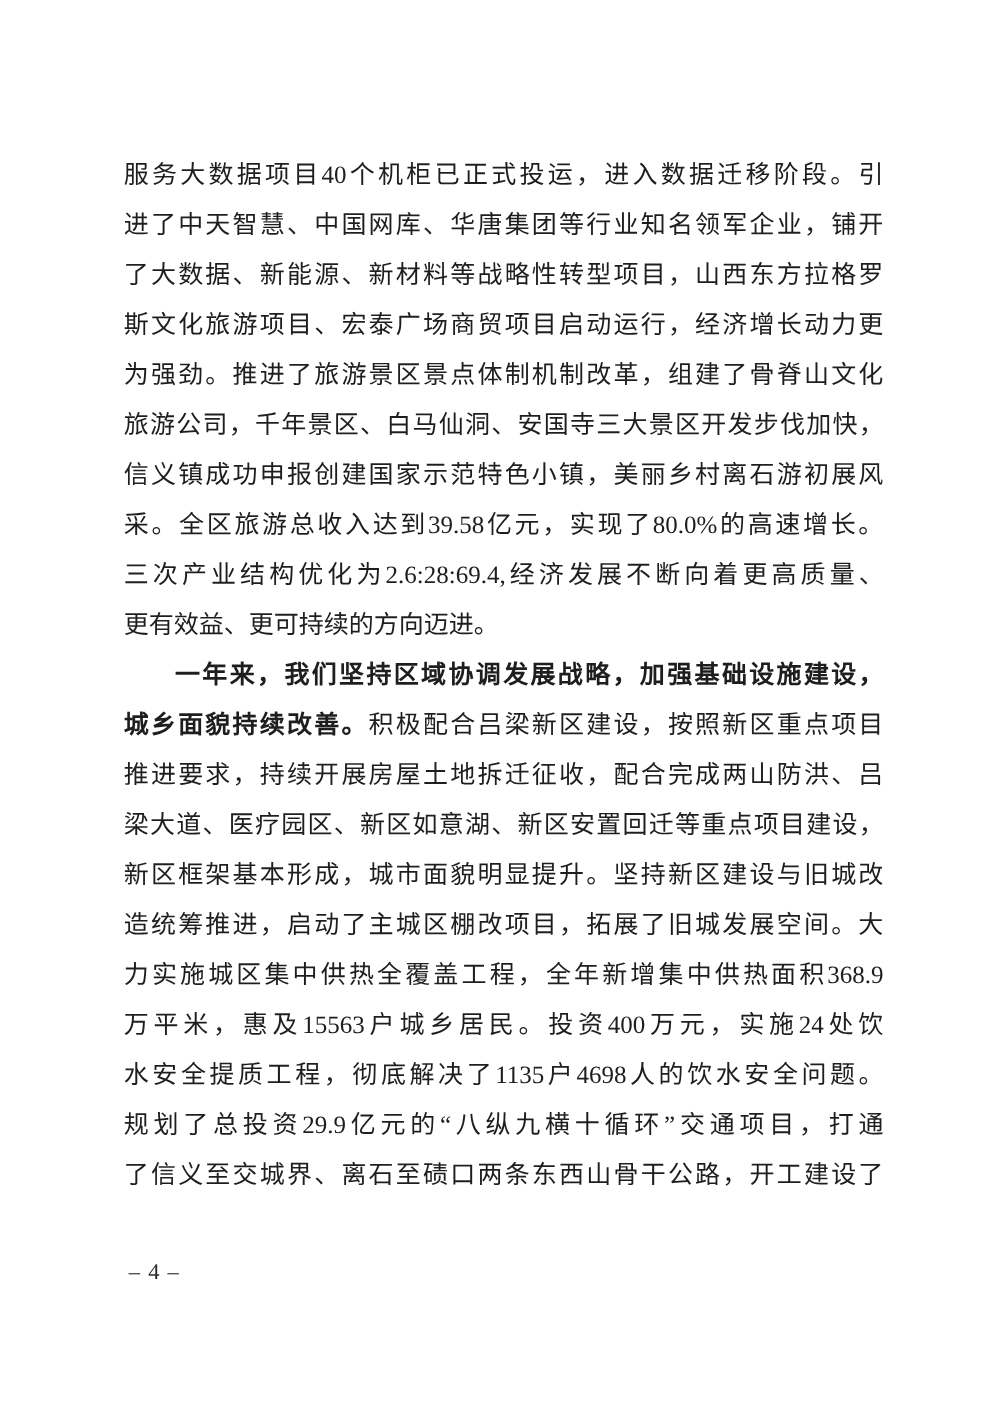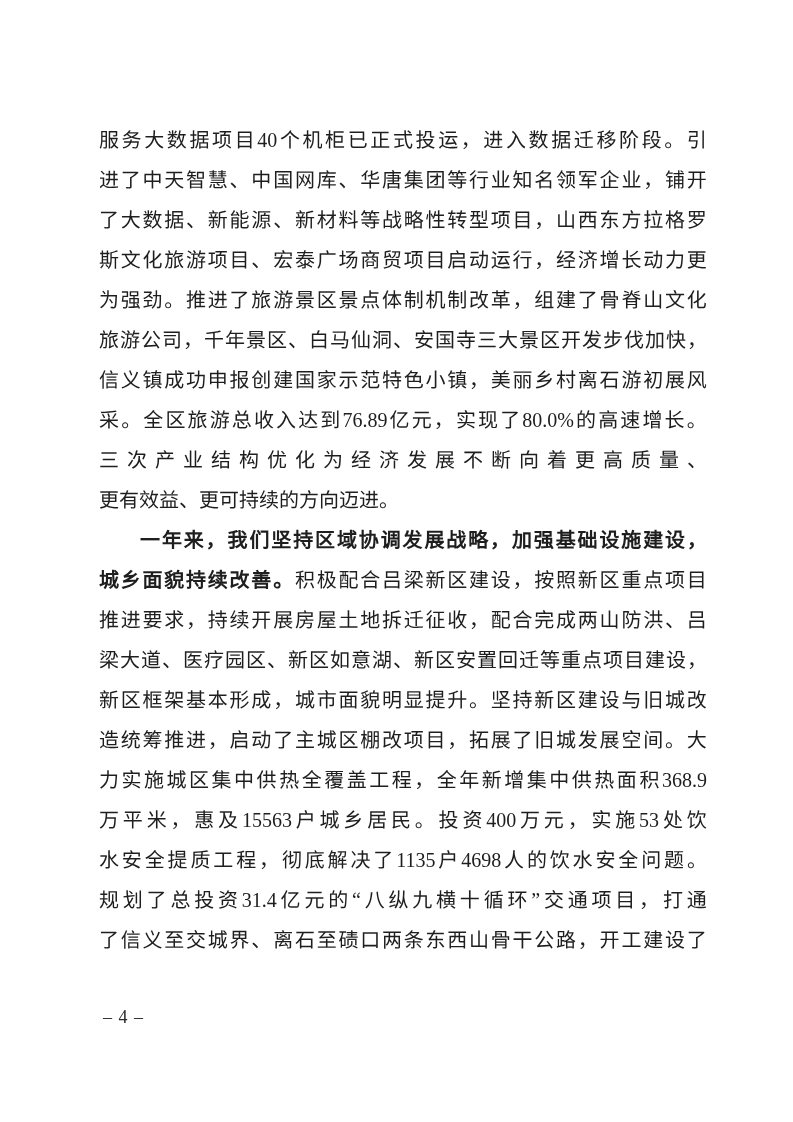--- a/index.html
+++ b/index.html
@@ -278,21 +278,21 @@
         <span class="tk">。</span>
         <span class="tk">全</span>
         <span class="tk">区</span>
         <span class="tk">旅</span>
         <span class="tk">游</span>
         <span class="tk">总</span>
         <span class="tk">收</span>
         <span class="tk">入</span>
         <span class="tk">达</span>
         <span class="tk">到</span>
-        <span class="tk">76.89</span>
+        <span class="tk">39.58</span>
         <span class="tk">亿</span>
         <span class="tk">元</span>
         <span class="tk">，</span>
         <span class="tk">实</span>
         <span class="tk">现</span>
         <span class="tk">了</span>
         <span class="tk">80.0%</span>
         <span class="tk">的</span>
         <span class="tk">高</span>
         <span class="tk">速</span>
@@ -303,20 +303,21 @@
       <div class="line">
         <span class="tk">三</span>
         <span class="tk">次</span>
         <span class="tk">产</span>
         <span class="tk">业</span>
         <span class="tk">结</span>
         <span class="tk">构</span>
         <span class="tk">优</span>
         <span class="tk">化</span>
         <span class="tk">为</span>
+        <span class="tk">2.6:28:69.4,</span>
         <span class="tk">经</span>
         <span class="tk">济</span>
         <span class="tk">发</span>
         <span class="tk">展</span>
         <span class="tk">不</span>
         <span class="tk">断</span>
         <span class="tk">向</span>
         <span class="tk">着</span>
         <span class="tk">更</span>
         <span class="tk">高</span>
@@ -563,21 +564,21 @@
         <span class="tk">民</span>
         <span class="tk">。</span>
         <span class="tk">投</span>
         <span class="tk">资</span>
         <span class="tk">400</span>
         <span class="tk">万</span>
         <span class="tk">元</span>
         <span class="tk">，</span>
         <span class="tk">实</span>
         <span class="tk">施</span>
-        <span class="tk">53</span>
+        <span class="tk">24</span>
         <span class="tk">处</span>
         <span class="tk">饮</span>
       </div>
       <div class="line">
         <span class="tk">水</span>
         <span class="tk">安</span>
         <span class="tk">全</span>
         <span class="tk">提</span>
         <span class="tk">质</span>
         <span class="tk">工</span>
@@ -601,21 +602,21 @@
         <span class="tk">题</span>
         <span class="tk">。</span>
       </div>
       <div class="line">
         <span class="tk">规</span>
         <span class="tk">划</span>
         <span class="tk">了</span>
         <span class="tk">总</span>
         <span class="tk">投</span>
         <span class="tk">资</span>
-        <span class="tk">31.4</span>
+        <span class="tk">29.9</span>
         <span class="tk">亿</span>
         <span class="tk">元</span>
         <span class="tk">的</span>
         <span class="tk">“</span>
         <span class="tk">八</span>
         <span class="tk">纵</span>
         <span class="tk">九</span>
         <span class="tk">横</span>
         <span class="tk">十</span>
         <span class="tk">循</span>

